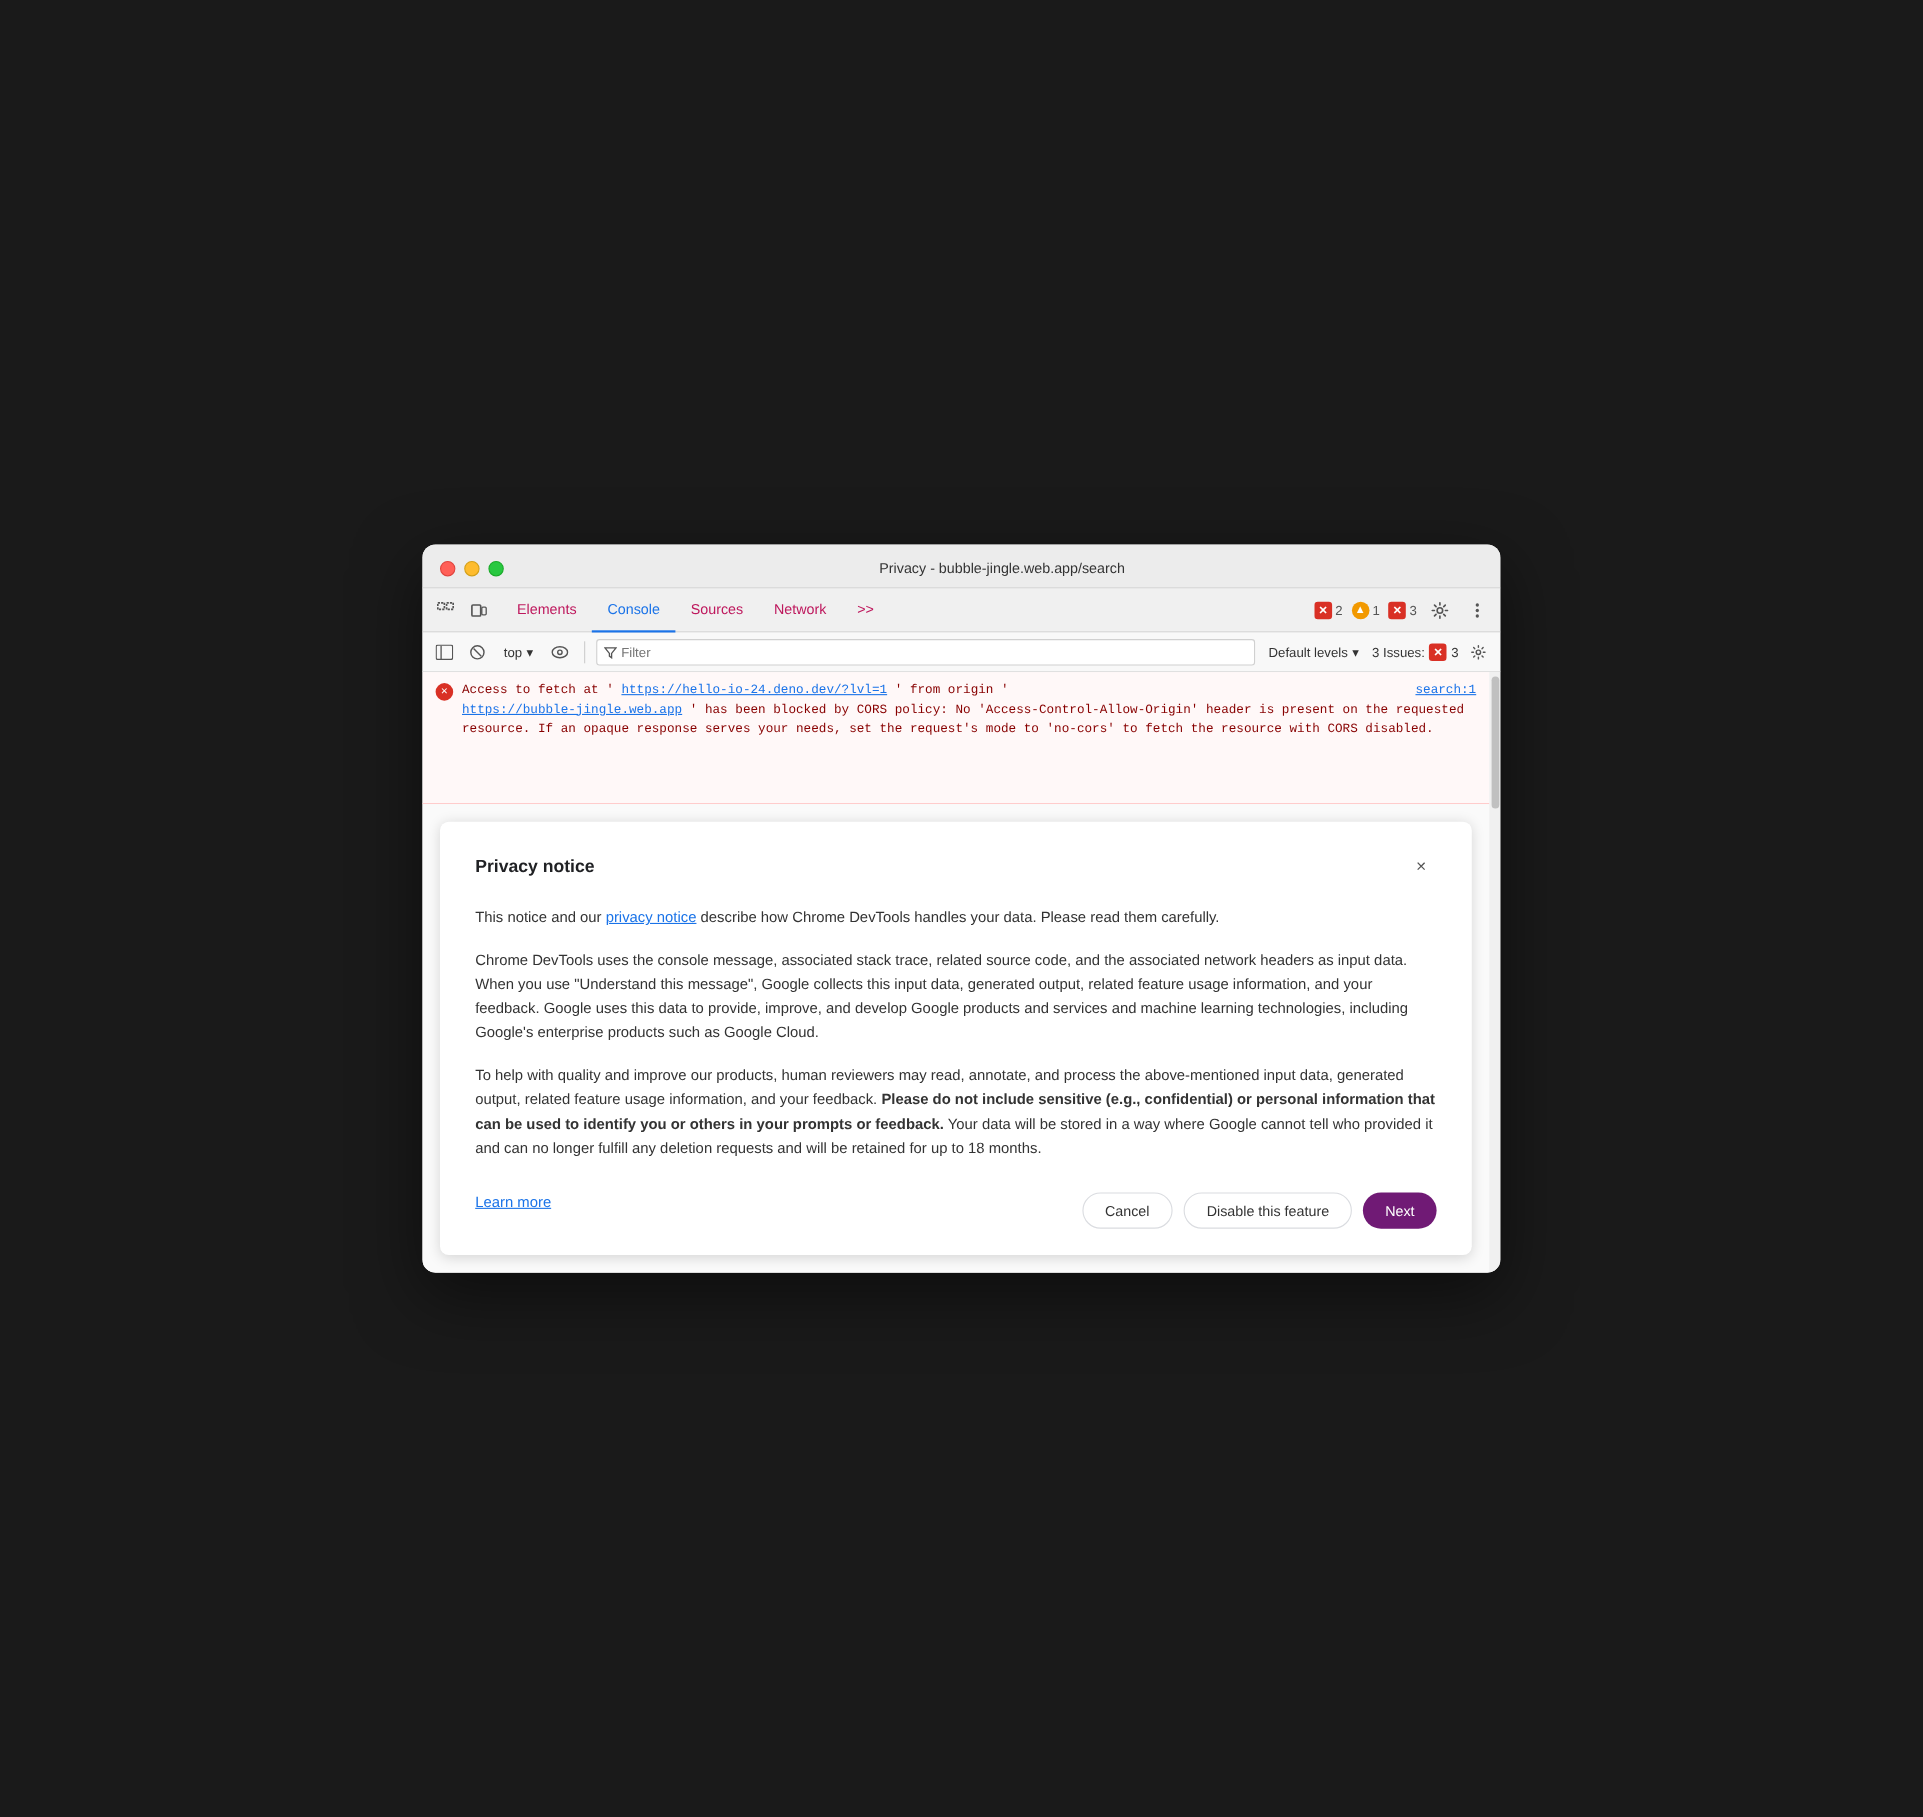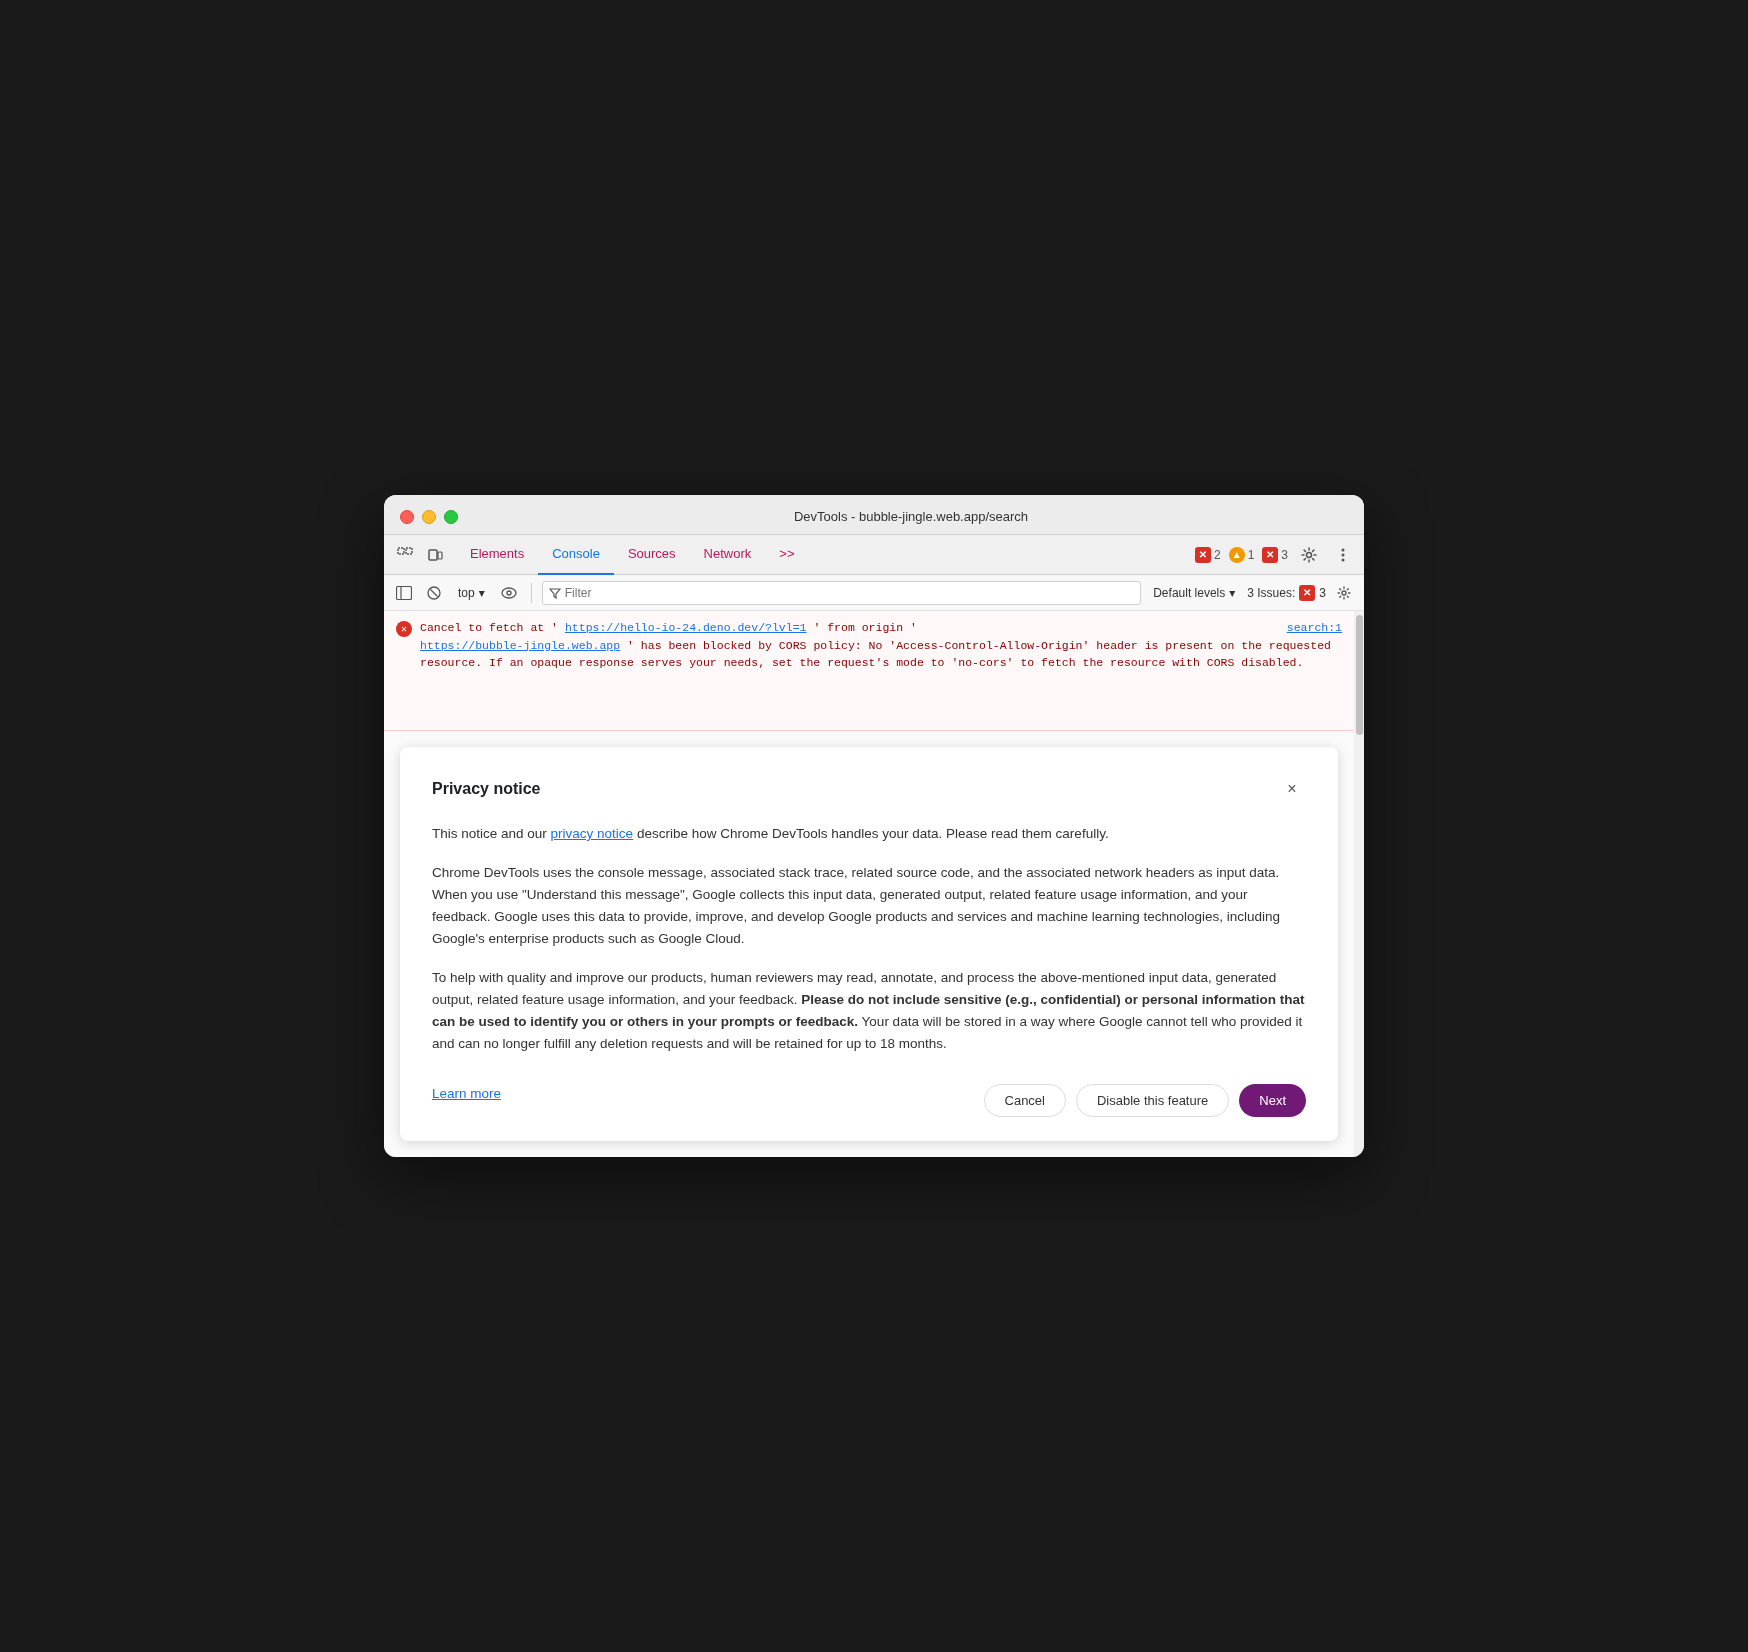--- a/index.html
+++ b/index.html
@@ -338,21 +338,21 @@
 <body>
 
 <div class="window">
 
   <div class="titlebar">
     <div class="traffic-lights">
       <div class="traffic-light tl-red"></div>
       <div class="traffic-light tl-yellow"></div>
       <div class="traffic-light tl-green"></div>
     </div>
-    <div class="titlebar-title">DevTools - bubble-jingle.web.app/search</div>
+    <div class="titlebar-title">Privacy - bubble-jingle.web.app/search</div>
   </div>
 
   <div class="devtools-tabs">
     <div class="devtools-icon-group">
       <div class="devtools-icon" title="Inspect element">
         <svg width="16" height="16" viewBox="0 0 16 16" fill="none">
           <rect x="1" y="1" width="6" height="6" stroke="#555" stroke-width="1.5" fill="none" stroke-dasharray="2,1"></rect>
           <rect x="9" y="1" width="6" height="6" stroke="#555" stroke-width="1.5" fill="none" stroke-dasharray="2,1"></rect>
         </svg>
       </div>
@@ -454,21 +454,21 @@
       </svg>
     </div>
   </div>
 
   <div class="scrollbar-area">
     <div class="main-content">
 
       <div class="console-content">
         <div class="error-icon-circle">✕</div>
         <div class="console-message">
-          <span>Cancel to fetch at '</span>
+          <span>Access to fetch at '</span>
           <a class="console-link">https://hello-io-24.deno.dev/?lvl=1</a>
           <span>' from origin '  </span>
           <a class="console-link-right">search:1</a>
           <br>
           <a class="console-link">https://bubble-jingle.web.app</a>
           <span>' has been blocked by CORS policy: No 'Access-Control-Allow-Origin' header is present on the requested resource. If an opaque response serves your needs, set the request's mode to 'no-cors' to fetch the resource with CORS disabled.</span>
         </div>
       </div>
 
       <div class="dialog-overlay">

